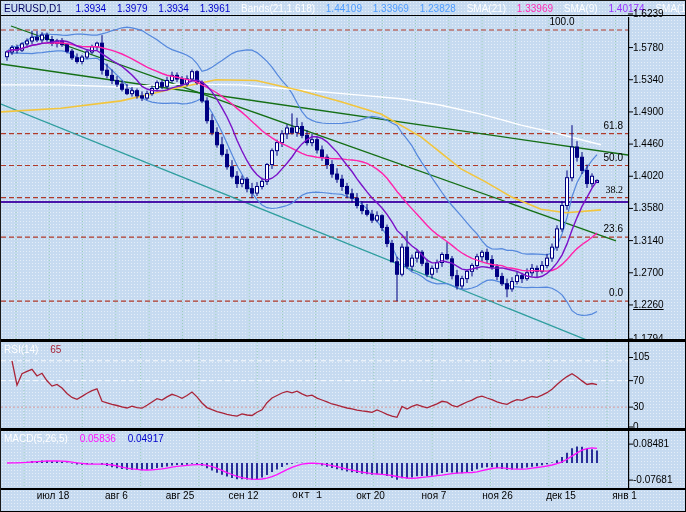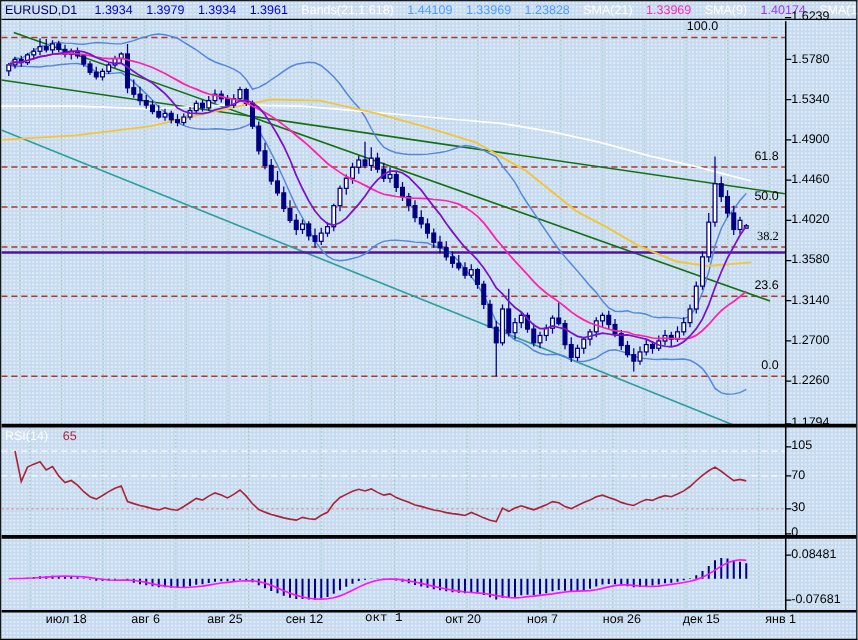--- a/index.html
+++ b/index.html
@@ -516,32 +516,37 @@
     <span class="tb-wh">SMA(9)</span>
     <span class="tb-m9">1.40174</span>
     <span class="tb-wh">SMA(100)</span>
   </div>
 
   <div id="rsi-caption">
     <span class="cap-wh">RSI(14)</span>
     <span class="cap-rsi">65</span>
   </div>
 
+  <div id="macd-caption">
+    <span class="cap-wh">MACD(5,26,5)</span>
+    <span class="cap-macd-main">0.05836</span>
+    <span class="cap-macd-sig">0.04917</span>
+  </div>
 
   <div id="labels">
       <div class="axis-label" style="position: absolute; left: 632px; top: 8px;">1.6239</div>
       <div class="axis-label" style="position: absolute; left: 632px; top: 41.5621px;">1.5780</div>
       <div class="axis-label" style="position: absolute; left: 632px; top: 73.7349px;">1.5340</div>
       <div class="axis-label" style="position: absolute; left: 632px; top: 105.908px;">1.4900</div>
       <div class="axis-label" style="position: absolute; left: 632px; top: 138.08px;">1.4460</div>
       <div class="axis-label" style="position: absolute; left: 632px; top: 170.253px;">1.4020</div>
       <div class="axis-label" style="position: absolute; left: 632px; top: 202.426px;">1.3580</div>
       <div class="axis-label" style="position: absolute; left: 632px; top: 234.599px;">1.3140</div>
       <div class="axis-label" style="position: absolute; left: 632px; top: 266.772px;">1.2700</div>
-      <div class="axis-label" style="position: absolute; left: 632px; top: 298.944px;">1.2260</div>
+      <div class="axis-label" style="position: absolute; left: 632px; top: 298.944px; text-decoration: underline;">1.2260</div>
       <div class="axis-label" style="position: absolute; left: 632px; top: 333.018px;">1.1794</div>
       <div class="fib-label" style="position: absolute; top: 16.0133px; text-align: center;">100.0</div>
       <div class="fib-label" style="position: absolute; top: 119.551px;">61.8</div>
       <div class="fib-label" style="position: absolute; top: 151.505px;">50.0</div>
       <div class="fib-label" style="position: absolute; top: 183.531px; font-family: Liberation Serif, serif;">38.2</div>
       <div class="fib-label" style="position: absolute; top: 223.089px;">23.6</div>
       <div class="fib-label" style="position: absolute; top: 287.069px;">0.0</div>
       <div class="axis-label" style="position: absolute; left: 632px; top: 351.49px;">105</div>
       <div class="axis-label" style="position: absolute; left: 632px; top: 374.66px;">70</div>
       <div class="axis-label" style="position: absolute; left: 632px; top: 401.14px;">30</div>

